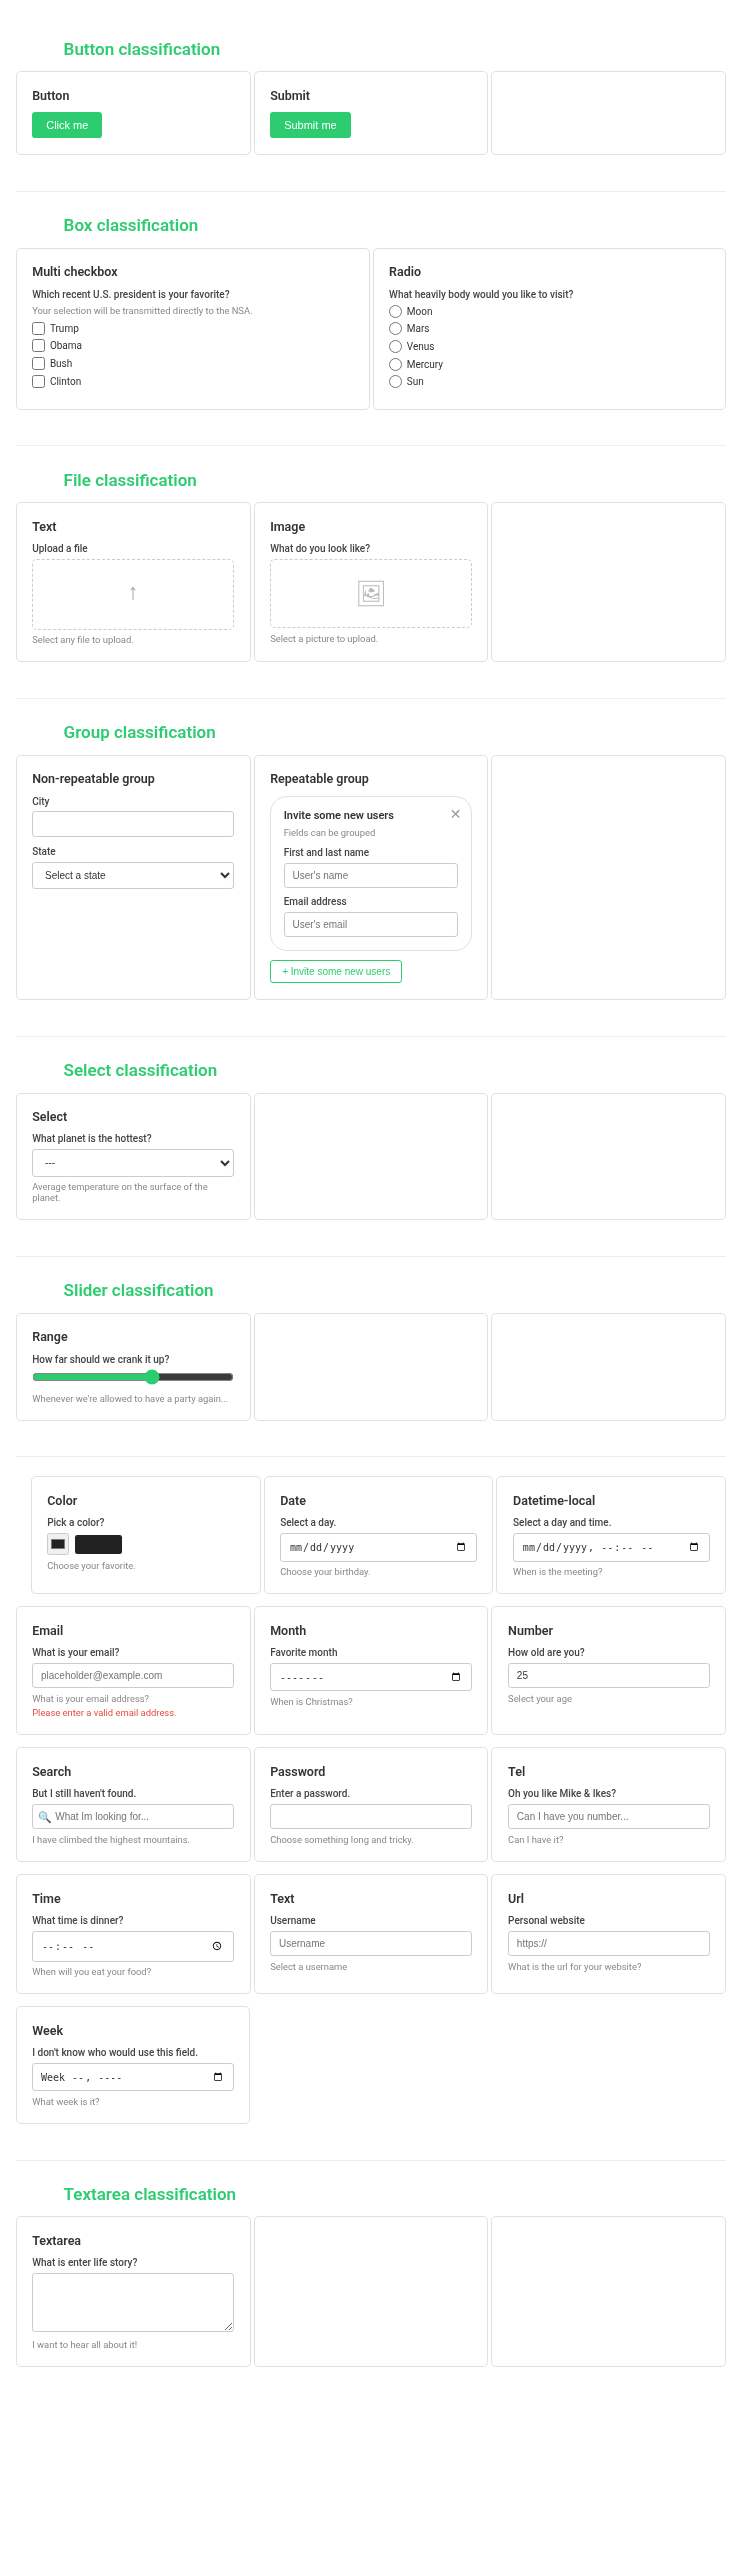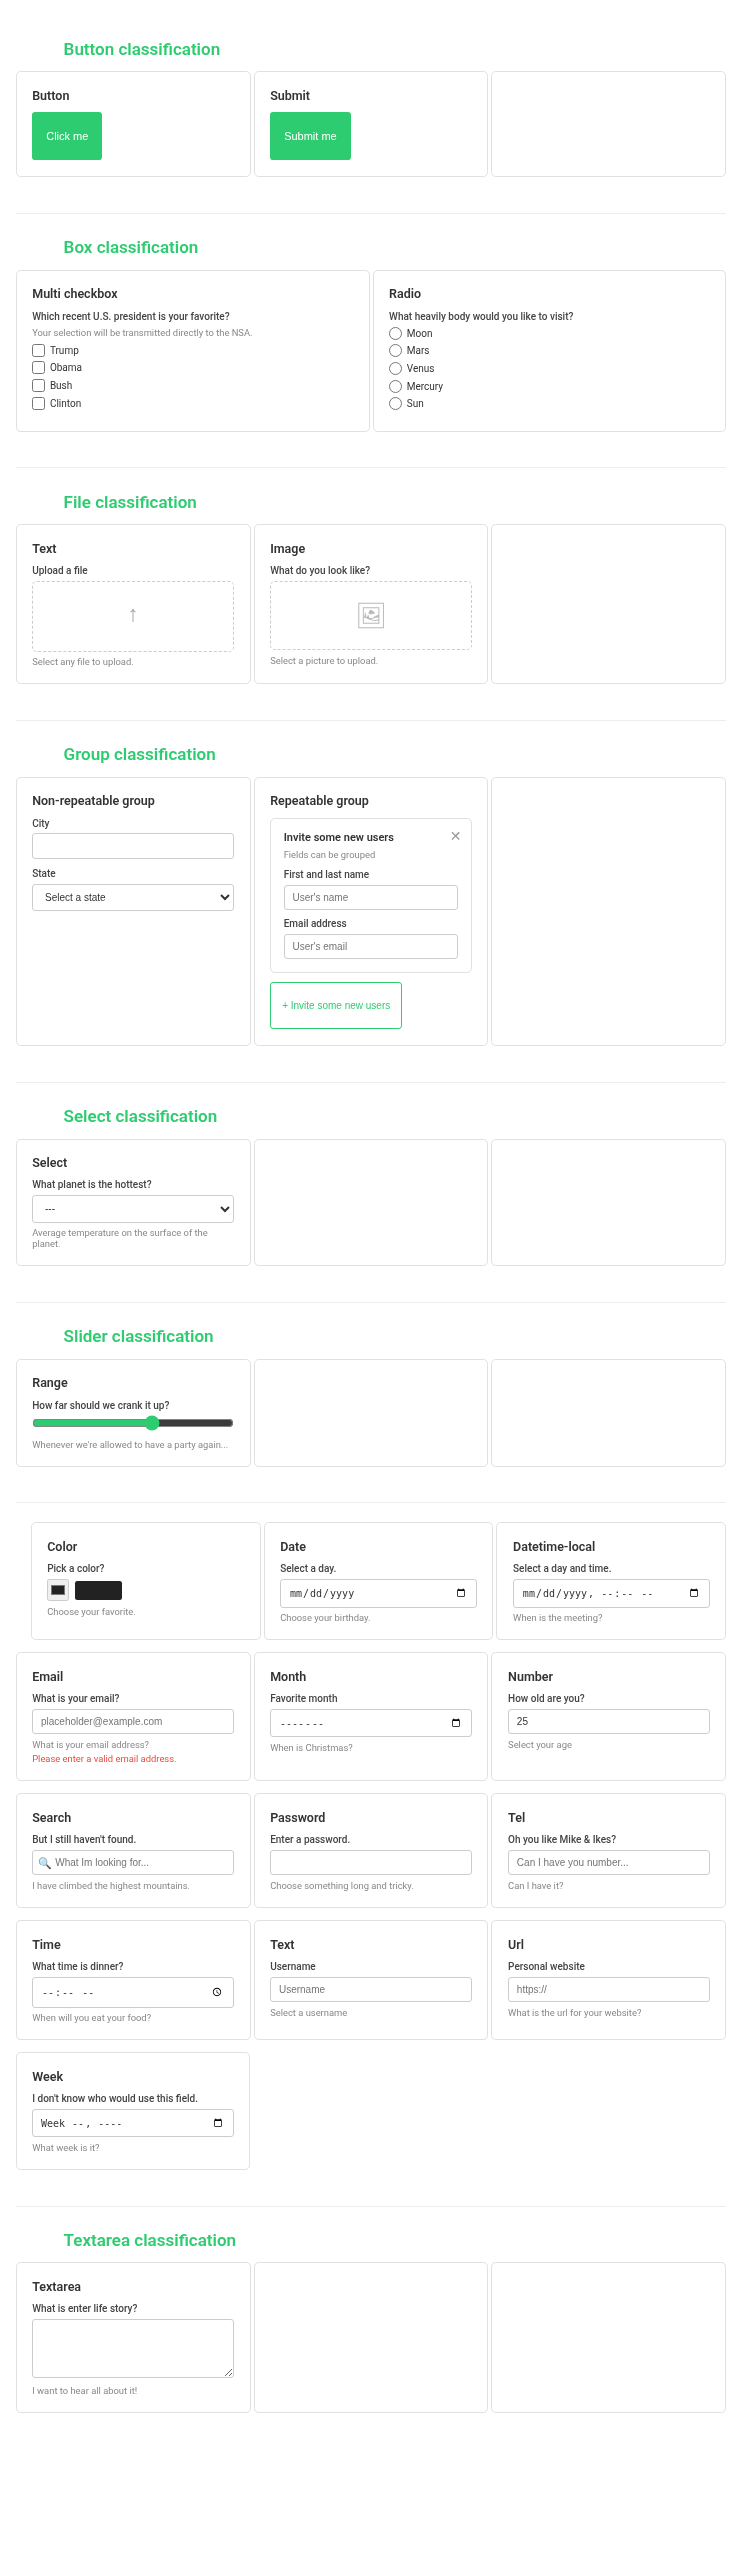--- a/index.html
+++ b/index.html
@@ -13,30 +13,30 @@
 
     .row { display: flex; gap: 3px; flex-wrap: wrap; }
     .col { flex: 1; min-width: 109px; }
 
     
     .btn-green {
       background: #2ecc71;
       color: #fff;
       border: none;
       border-radius: 3.1px;
-      padding: 18px 14px;
+      padding: 7px 14px;
       font-size: 11px;
       cursor: pointer;
     }
     .btn-outline-green {
       background: #fff;
       color: #2ecc71;
       border: 1.2px solid #2ecc71;
       border-radius: 3.1px;
-      padding: 17px 11px;
+      padding: 5px 11px;
       font-size: 10px;
       cursor: pointer;
     }
 
     
     input[type="text"], input[type="email"], input[type="password"],
     input[type="number"], input[type="search"], input[type="tel"],
     input[type="url"], input[type="date"], input[type="datetime-local"],
     input[type="month"], input[type="week"], input[type="time"],
     select, textarea {
@@ -81,21 +81,21 @@
       margin-bottom: 4.7px;
       min-height: 62px;
       display: flex; align-items: center; justify-content: center;
     }
     .image-icon { font-size: 25px; color: #bbb; }
 
     
     input[type="range"] { width: 100%; accent-color: #2ecc71; }
 
     
-    .repeatable-card { border: 0.8px solid #e0e0e0; border-radius: 5px; padding: 12.5px; position: relative; }
+    .repeatable-card { border: 0.8px solid #e0e0e0; border-radius: 17px; padding: 12.5px; position: relative; }
     .remove-btn { position: absolute; top: 9.4px; right: 9.4px; background: none; border: none; color: #999; font-size: 14px; cursor: pointer; }
 
     
     .error-text { color: #e74c3c; font-size: 9.4px; margin-top: 3.1px; }
 
     
     .search-wrapper { position: relative; }
     .search-wrapper input { padding-left: 22px; }
     .search-icon-inner { position: absolute; left: 6.2px; top: 50%; transform: translateY(-50%); color: #aaa; font-size: 11px; }
 

